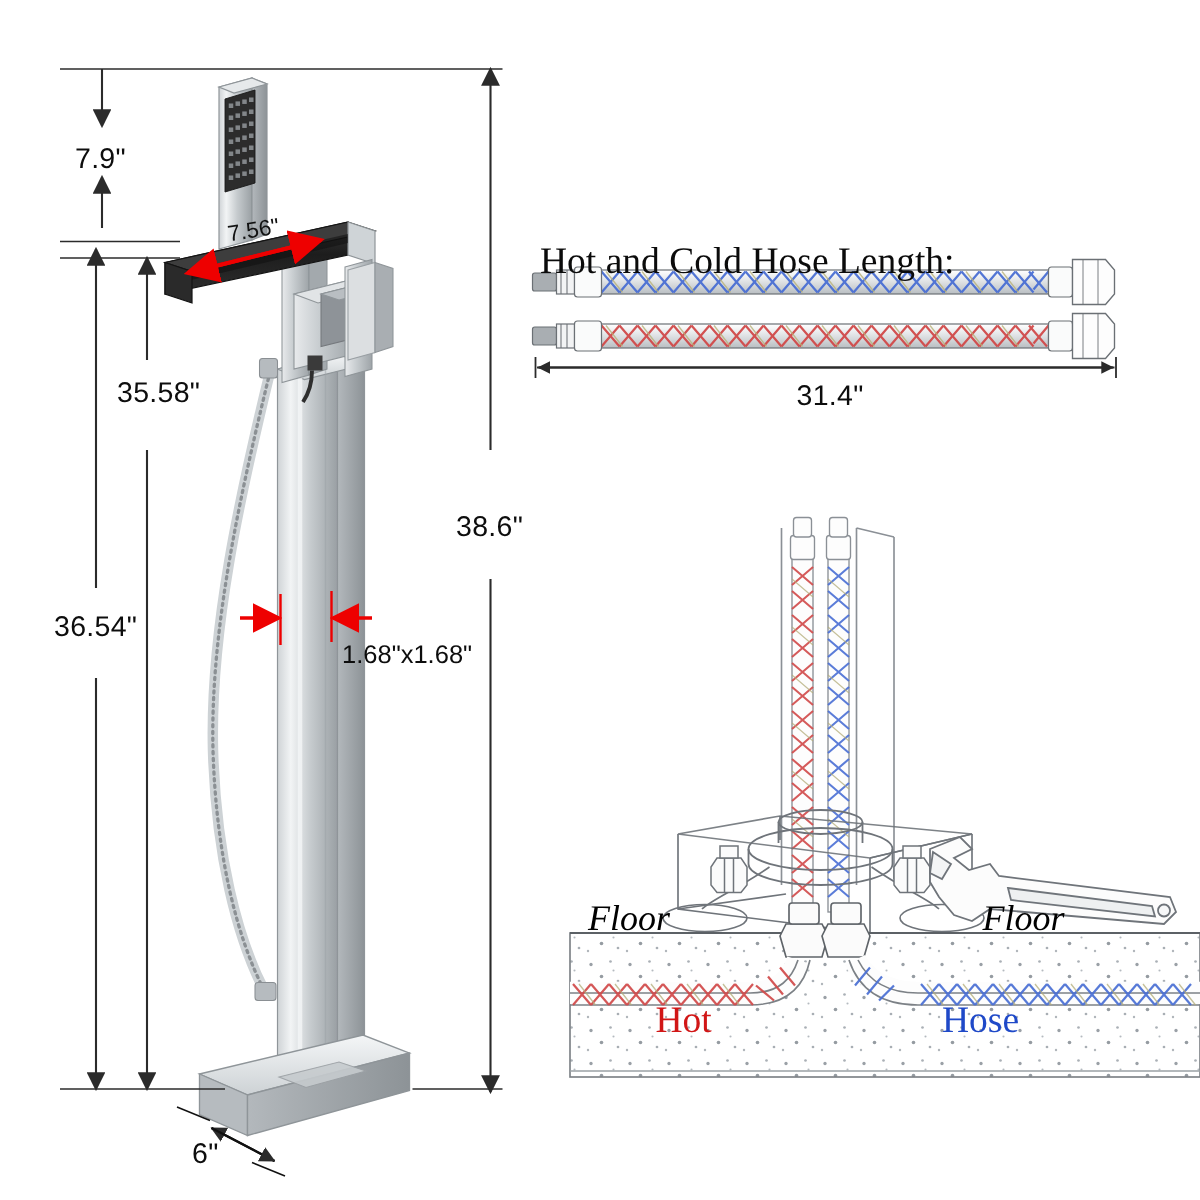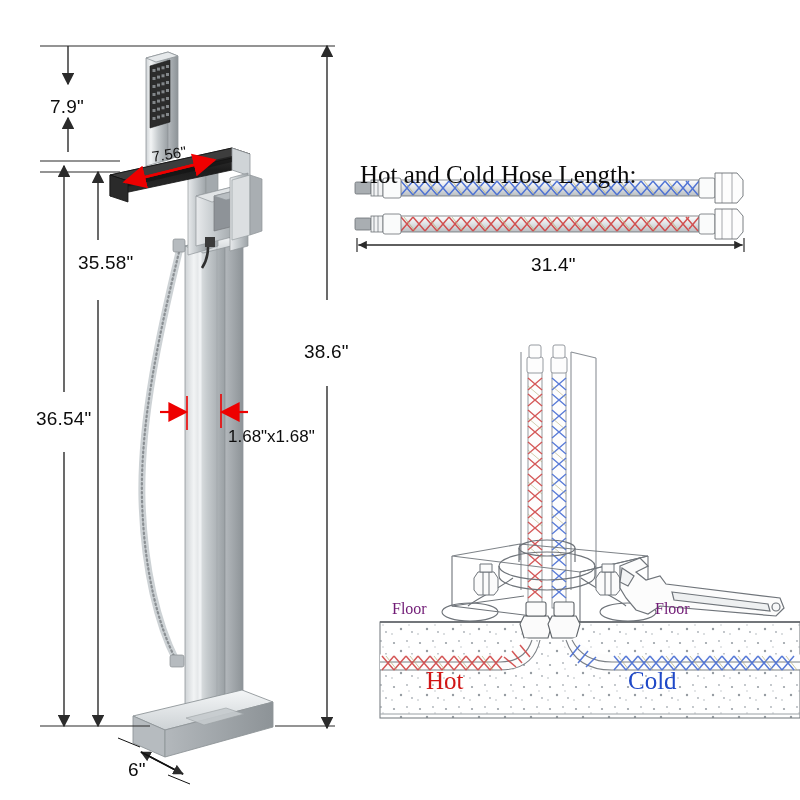--- a/index.html
+++ b/index.html
@@ -5,21 +5,21 @@
 <style>
   html,body{margin:0;padding:0;background:#ffffff;}
   body{width:800px;height:800px;overflow:hidden;
        font-family:"Liberation Sans", sans-serif;color:#111;}
   #stage{position:relative;width:800px;height:800px;background:#fff;}
   #stage svg{position:absolute;left:0;top:0;}
   .lbl{position:absolute;white-space:nowrap;}
   .dim-sans{font-family:"Liberation Sans", sans-serif;font-size:19px;color:#0d0d0d;letter-spacing:.2px;}
   .dim-sans-sm{font-family:"Liberation Sans", sans-serif;font-size:17px;color:#0d0d0d;}
   .serif-hd{font-family:"Liberation Serif", serif;font-size:25px;color:#0b0b0b;margin-top:16px;}
-  .serif-fl{font-family:"Liberation Serif", serif;font-size:16px;color:#701a75;}
+  .serif-fl{font-family:"Liberation Serif", serif;font-size:24px;color:#000000;font-style:italic;}
   .serif-hot{font-family:"Liberation Serif", serif;font-size:25px;color:#d11616;}
   .serif-cold{font-family:"Liberation Serif", serif;font-size:25px;color:#1f49c8;}
   .sp756{font-family:"Liberation Sans", sans-serif;font-size:15px;color:#121212;
          transform:rotate(-9deg);transform-origin:left center;}
 </style>
 </head>
 <body>
 
 <div id="stage">
 
@@ -447,17 +447,17 @@
 <div class="lbl dim-sans" style="left:128px;top:759px;">6"</div>
 
 <div class="lbl serif-hd" style="left:360px;top:145px;">Hot and Cold Hose Length:</div>
 
 <div class="lbl dim-sans" style="left:531px;top:254px;">31.4"</div>
 
 <div class="lbl serif-fl" style="left:392px;top:600px;">Floor</div>
 
 <div class="lbl serif-fl" style="left:655px;top:600px;">Floor</div>
 
-<div class="lbl serif-hot" style="left:426px;top:667px;text-align:right;">Hot</div>
-
-<div class="lbl serif-cold" style="left:628px;top:667px;">Cold</div>
+<div class="lbl serif-hot" style="left:437px;top:667px;text-align:right;">Hot</div>
+
+<div class="lbl serif-cold" style="left:628px;top:667px;">Hose</div>
 
 </div>
 
 </body></html>

